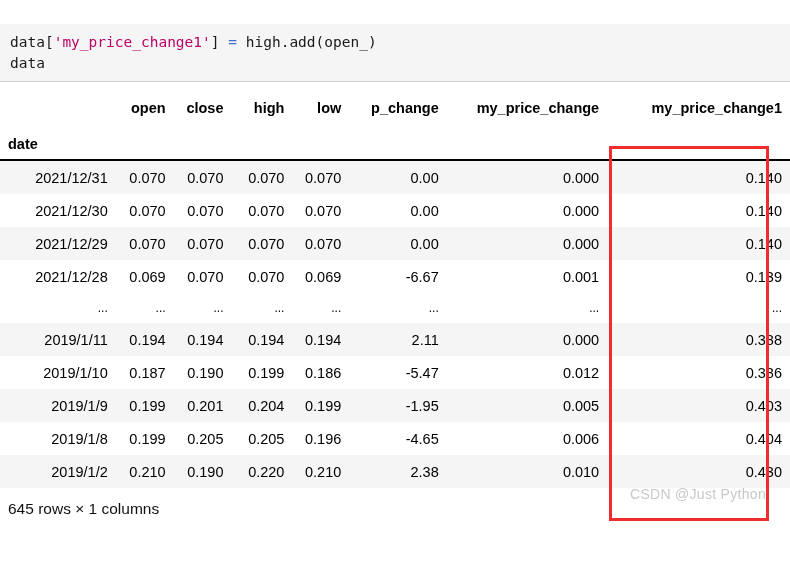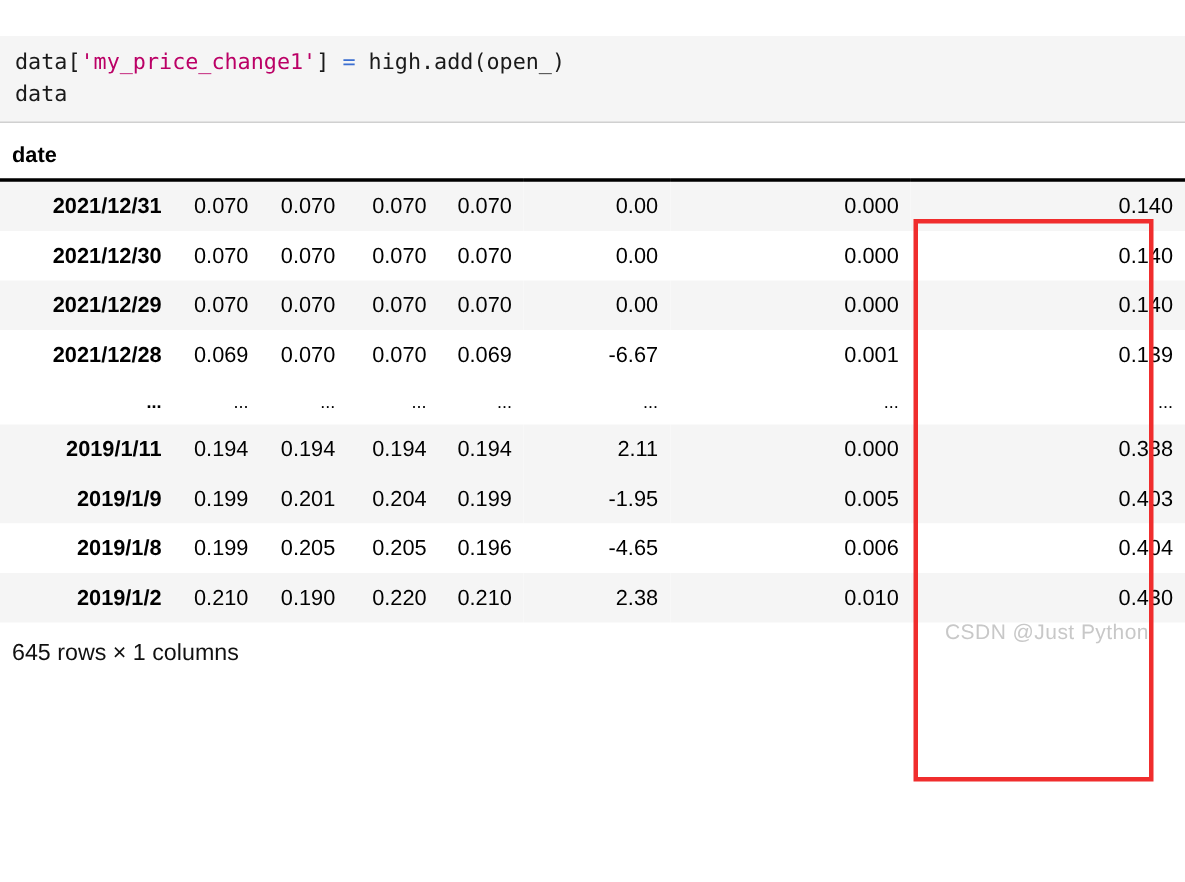--- a/index.html
+++ b/index.html
@@ -76,21 +76,21 @@
     text-align: right;
     vertical-align: middle;
     padding: 0 8px;
     height: 33px;
     border: none;
     white-space: nowrap;
     font-size: 14.5px;
     font-weight: normal;
   }
   table.dataframe tbody th.rowhead {
-    font-weight: bold;
+    font-weight: normal;
   }
   table.dataframe tbody tr.odd td,
   table.dataframe tbody tr.odd th {
     background: #f5f5f5;
   }
   table.dataframe tbody tr.even td,
   table.dataframe tbody tr.even th {
     background: #ffffff;
   }
   table.dataframe tbody tr.ellipsis td,
@@ -149,20 +149,30 @@
       <col class="c-date">
         <col class="c-open">
         <col class="c-close">
         <col class="c-high">
       <col class="c-low">
         <col class="c-pch">
         <col class="c-mpc">
         <col class="c-mpc1">
     </colgroup>
     <thead>
+      <tr class="cols">
+        <th></th>
+        <th>open</th>
+        <th>close</th>
+        <th>high</th>
+        <th>low</th>
+        <th>p_change</th>
+        <th>my_price_change</th>
+        <th>my_price_change1</th>
+      </tr>
       <tr class="idxname">
         <th class="sep">date</th>
         <th class="sep"></th>
         <th class="sep"></th>
         <th class="sep"></th>
         <th class="sep"></th>
         <th class="sep"></th>
         <th class="sep"></th>
         <th class="sep"></th>
       </tr>
@@ -220,20 +230,30 @@
         </tr>
         <tr class="odd">
           <th class="rowhead">2019/1/11</th>
           <td>0.194</td>
           <td>0.194</td>
           <td>0.194</td>
           <td>0.194</td>
           <td>2.11</td>
           <td>0.000</td>
           <td>0.388</td>
+        </tr>
+        <tr class="even">
+          <th class="rowhead">2019/1/10</th>
+          <td>0.187</td>
+          <td>0.190</td>
+          <td>0.199</td>
+          <td>0.186</td>
+          <td>-5.47</td>
+          <td>0.012</td>
+          <td>0.386</td>
         </tr>
         <tr class="odd">
           <th class="rowhead">2019/1/9</th>
           <td>0.199</td>
           <td>0.201</td>
           <td>0.204</td>
           <td>0.199</td>
           <td>-1.95</td>
           <td>0.005</td>
           <td>0.403</td>

